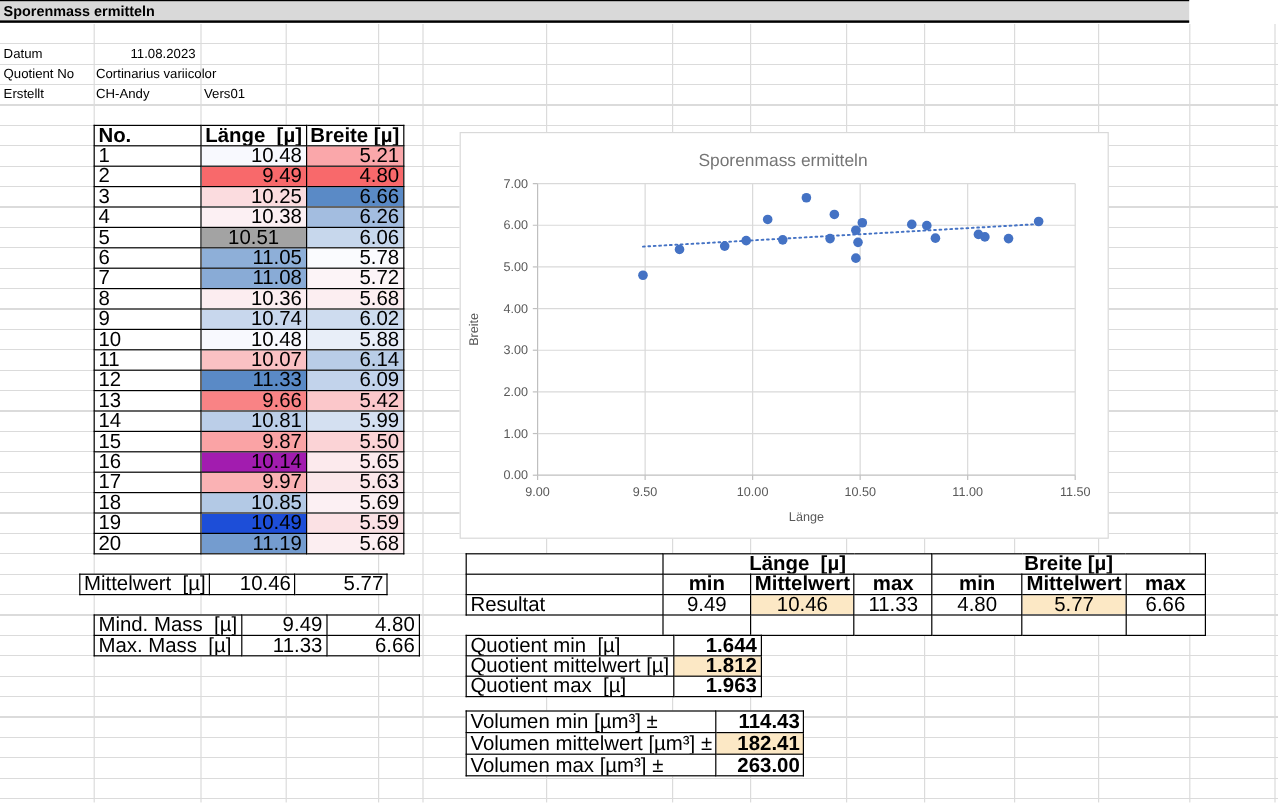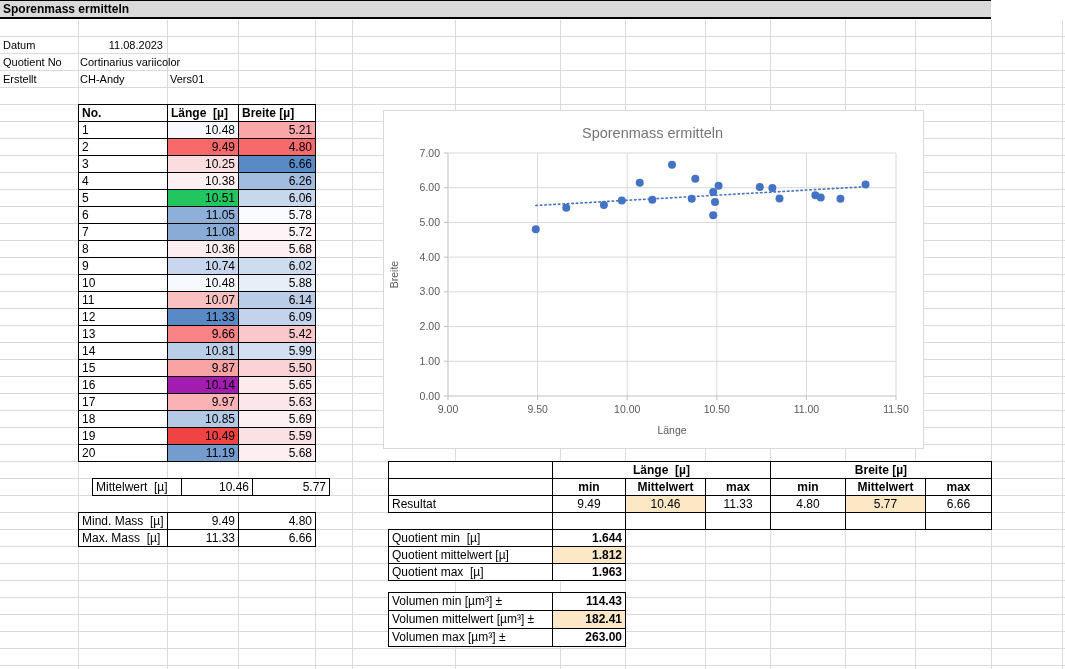--- a/index.html
+++ b/index.html
@@ -26,31 +26,31 @@
       linear-gradient(#DBDBDB,#DBDBDB)  991px 0/1px 100% no-repeat,
       linear-gradient(#DBDBDB,#DBDBDB) 1062px 0/1px 100% no-repeat,
       repeating-linear-gradient(180deg, transparent 0 16px, #DBDBDB 16px 17px);
   }
   #titlebar{
     position:absolute; left:0; top:0; width:988px; height:16px;
     background:#D9D9D9; border-top:1px solid #000; border-bottom:2px solid #000;
     font-weight:bold; font-size:12px; line-height:16px; padding-left:3px;
   }
   .txt{position:absolute; line-height:17px; white-space:pre;}
-  table{border-collapse:collapse; table-layout:fixed; font-size:12px; background:#fff;}
+  table{border-collapse:collapse; table-layout:fixed; font-size:17px; background:#fff;}
   td,th{height:16px; line-height:16px; padding:0 3px; overflow:hidden; white-space:pre; font-weight:normal;}
   .bordered td,.bordered th{border:1px solid #000;}
   th{text-align:left; font-weight:bold;}
   .num{text-align:right;}
   .ctr{text-align:center;}
   .bold{font-weight:bold;}
   .hl{background:#FCE8C5;}
   .noborder{border:none !important; background:transparent;}
   #mtable{position:absolute; left:78px; top:104px;}
-  #avgtable{position:absolute; left:92px; top:478px;}
+  #avgtable{position:absolute; left:66px; top:478px;}
   #minmaxtable{position:absolute; left:78px; top:512px;}
   #chartbox{
     position:absolute; left:383px; top:110px; width:539px; height:337px;
     background:#fff; border:1px solid #D9D9D9;
   }
   #chartbox svg{display:block;}
   svg text{font-family:"Liberation Sans",sans-serif;}
   #resultstable{position:absolute; left:388px; top:461px;}
   #quotienttable{position:absolute; left:388px; top:529px;}
   #volumentable{position:absolute; left:388px; top:592px;}
@@ -101,21 +101,21 @@
           <td class="num" style="background: rgb(251, 220, 223);">10.25</td>
           <td class="num" style="background: rgb(90, 138, 198);">6.66</td>
         </tr>
         <tr>
           <td>4</td>
           <td class="num" style="background: rgb(252, 240, 243);">10.38</td>
           <td class="num" style="background: rgb(163, 189, 224); margin-top: 31px;">6.26</td>
         </tr>
         <tr>
           <td>5</td>
-          <td class="num" style="background: #22c55e;">10.51</td>
+          <td class="num" style="background: #a3a3a3; text-align: center;">10.51</td>
           <td class="num" style="background: rgb(199, 215, 236);">6.06</td>
         </tr>
         <tr>
           <td>6</td>
           <td class="num" style="background: rgb(142, 175, 216);">11.05</td>
           <td class="num" style="background: rgb(250, 251, 254); margin-top: 40px;">5.78</td>
         </tr>
         <tr>
           <td>7</td>
           <td class="num" style="background: rgb(137, 171, 214);">11.08</td>
@@ -171,21 +171,21 @@
           <td class="num" style="background: rgb(250, 178, 180);">9.97</td>
           <td class="num" style="background: rgb(251, 231, 234);">5.63</td>
         </tr>
         <tr>
           <td>18</td>
           <td class="num" style="background: rgb(179, 201, 229);">10.85</td>
           <td class="num" style="background: rgb(252, 240, 243);">5.69</td>
         </tr>
         <tr>
           <td>19</td>
-          <td class="num" style="background: #ef4444;">10.49</td>
+          <td class="num" style="background: #1d4ed8;">10.49</td>
           <td class="num" style="background: rgb(251, 225, 228);">5.59</td>
         </tr>
         <tr>
           <td>20</td>
           <td class="num" style="background: rgb(116, 156, 207);">11.19</td>
           <td class="num" style="background: rgb(252, 238, 241);">5.68</td>
         </tr>
       </tbody>
   </table>
 

